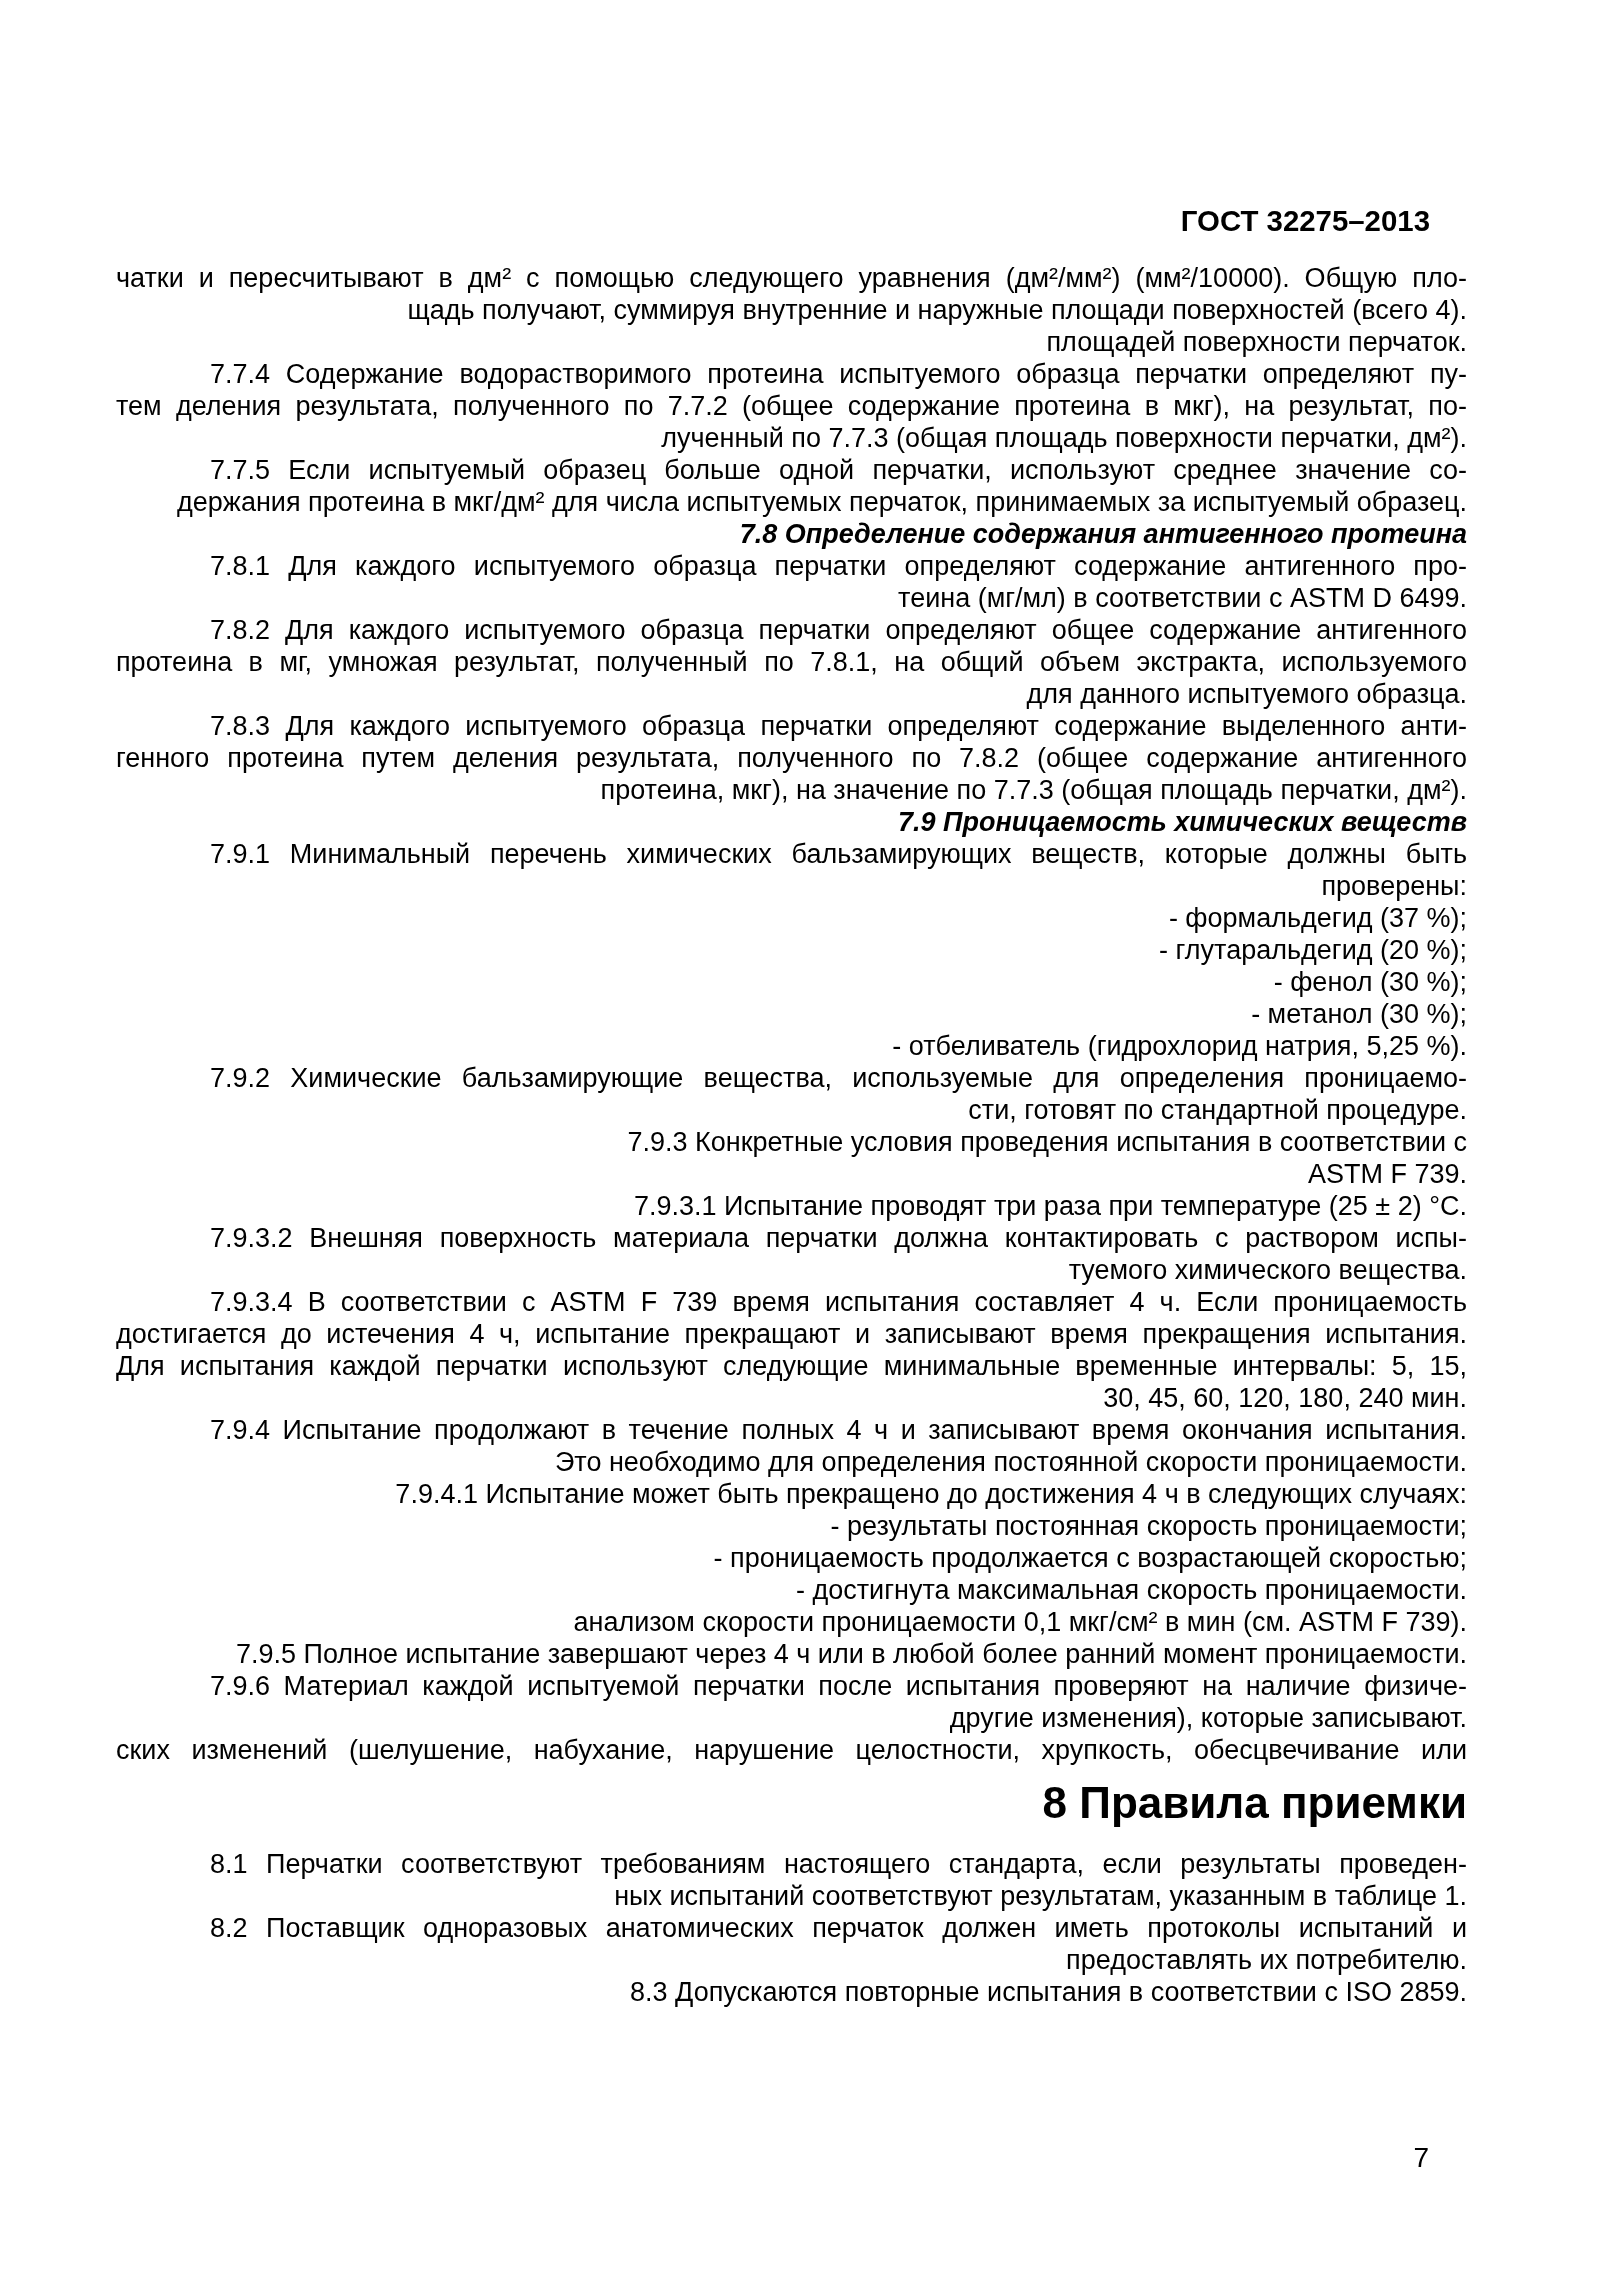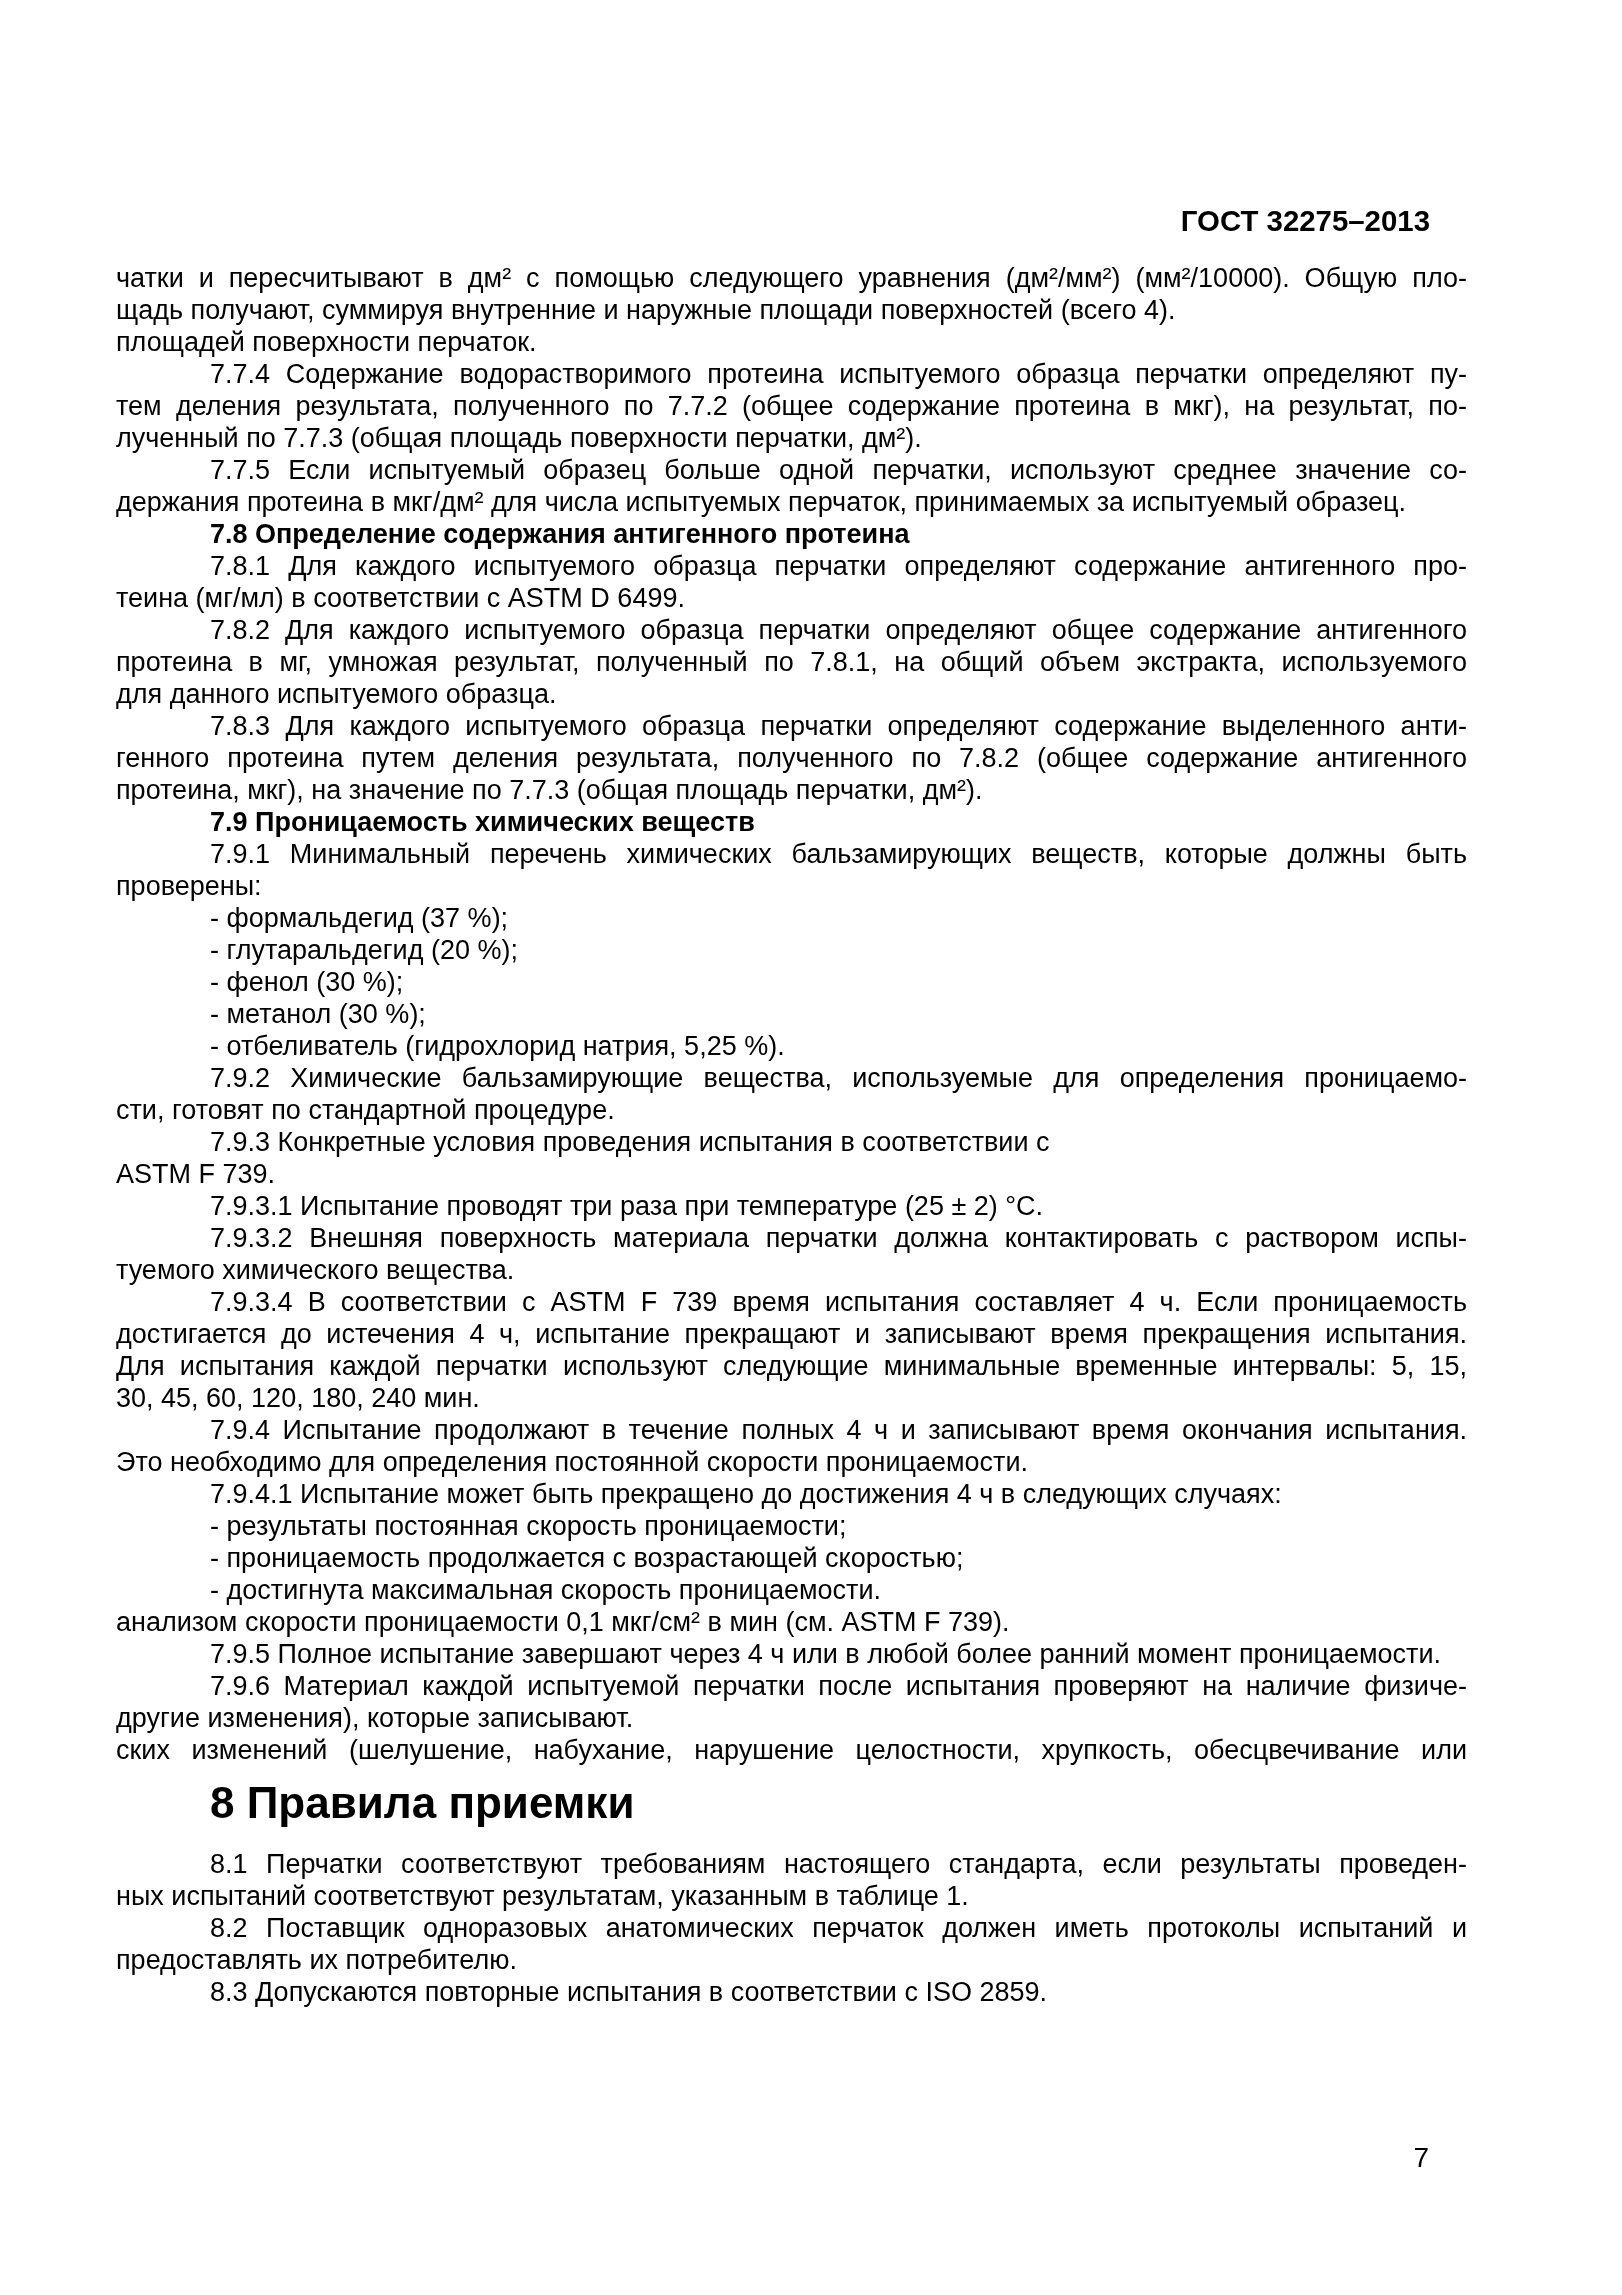--- a/index.html
+++ b/index.html
@@ -22,29 +22,29 @@
     white-space:nowrap;
   }
   .doc-body{
     position:absolute;
     top:218px;left:116px;
     width:1351px;
   }
   .ln{
     font-size:27px;
     line-height:32px;
-    text-align:left;
+    text-align:right;
     white-space:normal;
   }
   .ln.j{
     text-align:justify;
     text-align-last:justify;
   }
   .ln.ind{ text-indent:94px; }
-  .ln.bold{ font-weight:700; }
+  .ln.bold{ font-weight:700;font-style:italic; }
   .ln.h{
     font-weight:700;
     font-size:44px;
     line-height:41px;
     margin-top:16.4px;
     margin-bottom:25px;
     text-indent:94px;
   }
   .doc-footer{
     position:absolute;

